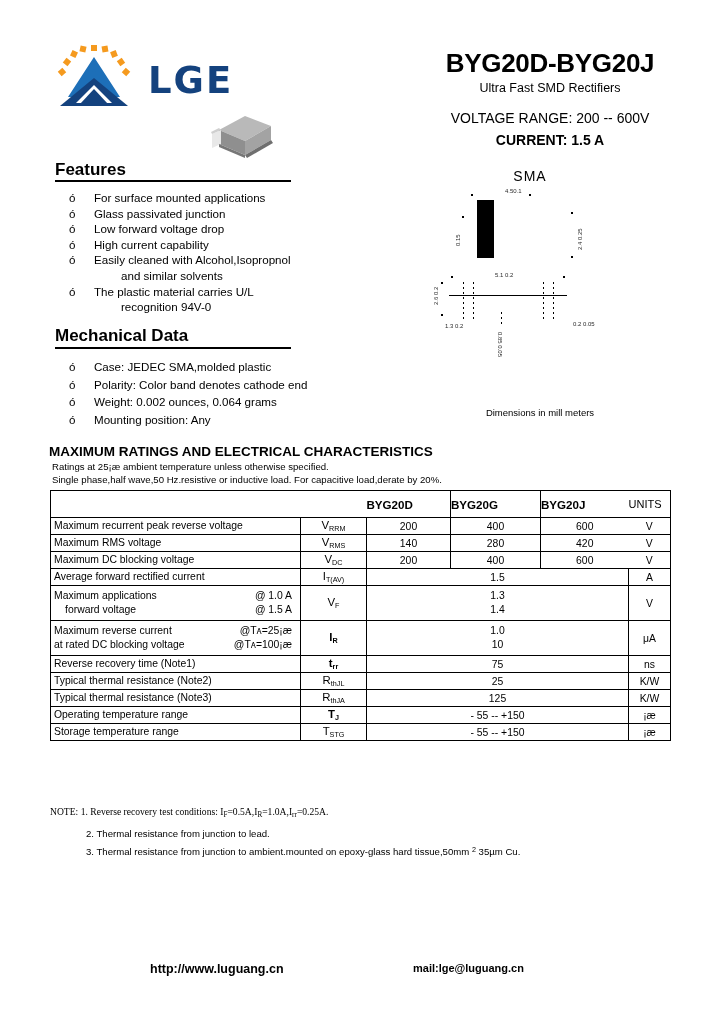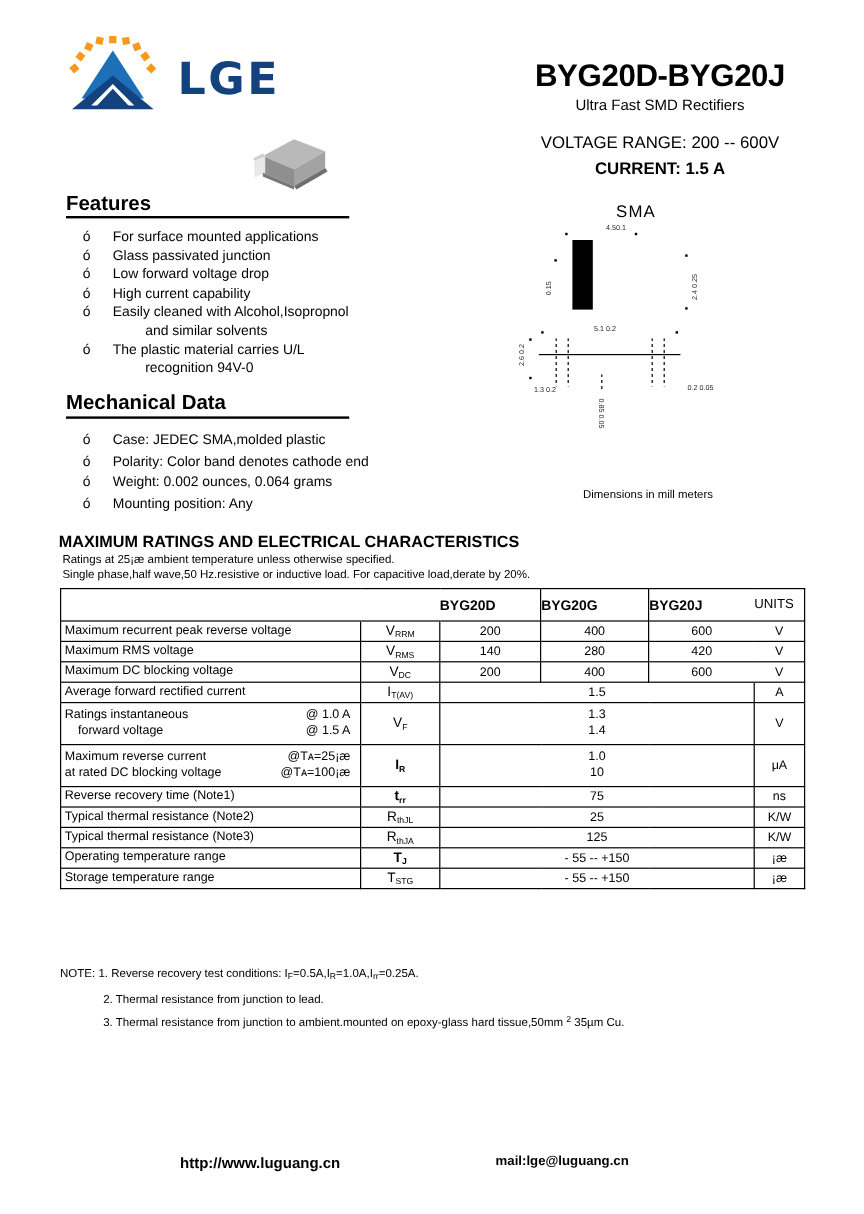--- a/index.html
+++ b/index.html
@@ -4,21 +4,21 @@
 <style>
   html,body{margin:0;padding:0;background:#fff;}
   body{
     width:720px;height:1012px;position:relative;overflow:hidden;
     font-family:"Liberation Sans","DejaVu Sans",sans-serif;
     color:#000;-webkit-font-smoothing:none;
   }
   .page{position:absolute;left:0;top:0;width:720px;height:1012px;}
 
   
-  .logo-wrap{position:absolute;left:52px;top:28px;width:290px;height:68px;text-align:right;}
+  .logo-wrap{position:absolute;left:52px;top:43px;width:290px;height:68px;text-align:right;}
   .logo-mark{position:absolute;left:0;top:2px;width:88px;height:62px;}
   .logo-text{position:absolute;left:96px;top:16px;font-size:37px;font-weight:bold;
     letter-spacing:2px;color:#14427e;font-family:"DejaVu Sans",sans-serif;}
 
   .part-no{position:absolute;left:400px;top:48px;width:300px;text-align:center;
     font-size:26px;font-weight:bold;letter-spacing:-0.3px;}
   .subtitle{position:absolute;left:400px;top:81px;width:300px;text-align:center;
     font-size:12.5px;}
   .volt-range{position:absolute;left:400px;top:110px;width:300px;text-align:center;
     font-size:14px;font-weight:normal;}
@@ -286,21 +286,21 @@
           </td>
       <td class="c-sym sym"><span>I</span><sub>T(AV)</sub></td>
       <td colspan="3" style="text-align:center;">1.5</td>
       <td class="tb-thick-r" style="text-align:center;">A</td>
     </tr>
 
 
     <tr>
       <td class="tb-thick-l" style="height:34px;border-top:1.7px solid #000;">
         <div class="desc">
-          <span>Ratings instantaneous</span><span class="at-col">@ 1.0 A</span>
+          <span>Maximum applications</span><span class="at-col">@ 1.0 A</span>
         </div>
         <div class="desc indent1">
           <span>forward voltage</span><span class="at-col">@ 1.5 A</span>
         </div>
       </td>
       <td class="c-sym sym" style="border-top:1.7px solid #000;"><span>V</span><sub>F</sub></td>
       <td colspan="3" style="text-align:center;border-top:1.7px solid #000;">
         <div class="cellv">1.3</div>
         <div class="cellv">1.4</div>
       </td>
@@ -364,21 +364,21 @@
       <td class="tb-thick-l tb-thick-b">
             <div class="desc">Storage temperature range</div>
           </td>
       <td class="c-sym sym tb-thick-b"><span>T</span><sub>STG</sub></td>
       <td colspan="3" class="tb-thick-b" style="text-align:center;">- 55 -- +150</td>
       <td class="tb-thick-r tb-thick-b" style="text-align:center;">¡æ</td>
     </tr>
   </tbody>
     </table>
 
-  <div class="notes" style="top:806px;">
+  <div class="notes" style="top:806px;font-family:Liberation Serif, serif;">
     <span>NOTE: 1. Reverse recovery test conditions: I</span><sub>F</sub>=0.5A,I<sub>R</sub>=1.0A,I<sub>rr</sub>=0.25A.
   </div>
   <div class="notes" style="left:86px;top:828px;">2. Thermal resistance from junction to lead.</div>
   <div class="notes" style="left:86px;top:845px;">
     3. Thermal resistance from junction to ambient.mounted on epoxy-glass hard tissue,50mm <sup>2</sup> 35µm Cu.
   </div>
 
   <div class="footer-l">http://www.luguang.cn</div>
   <div class="footer-r">mail:lge@luguang.cn</div>
 

